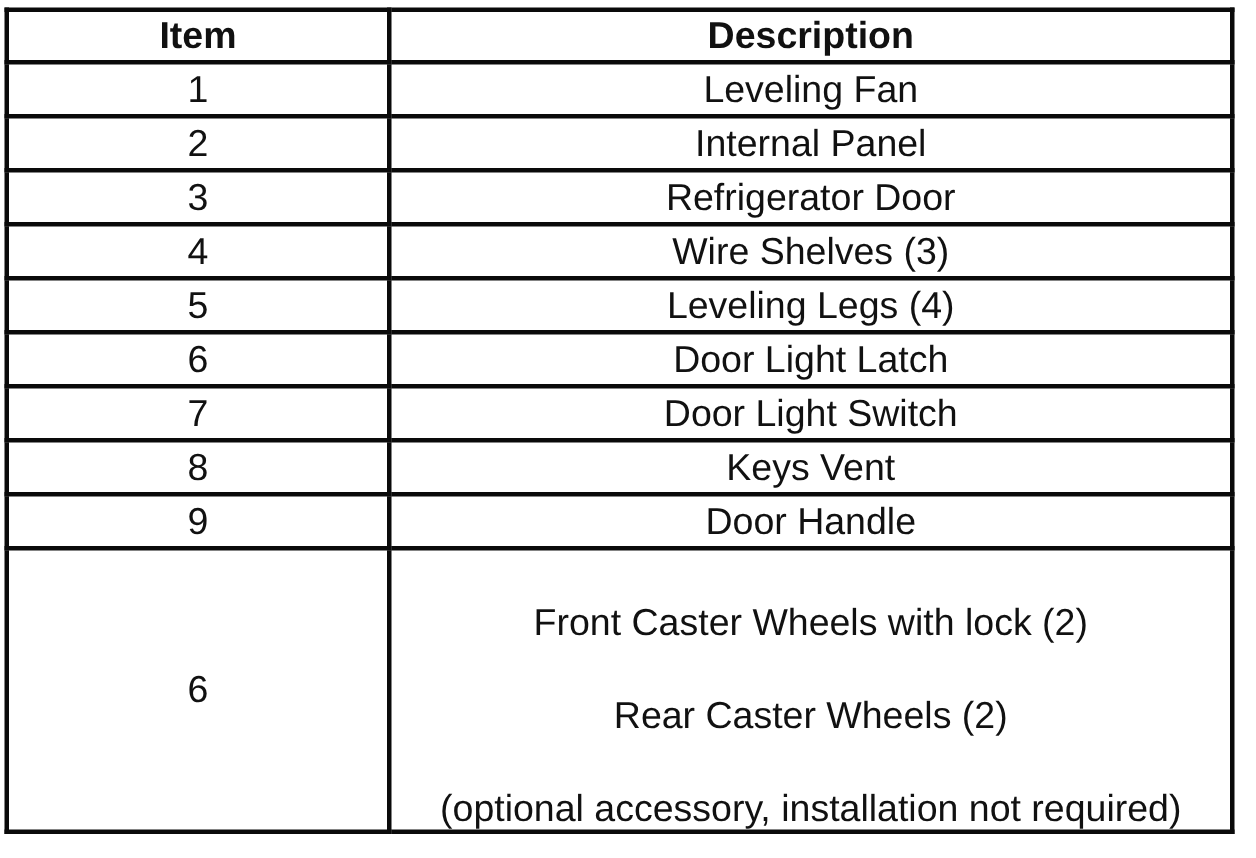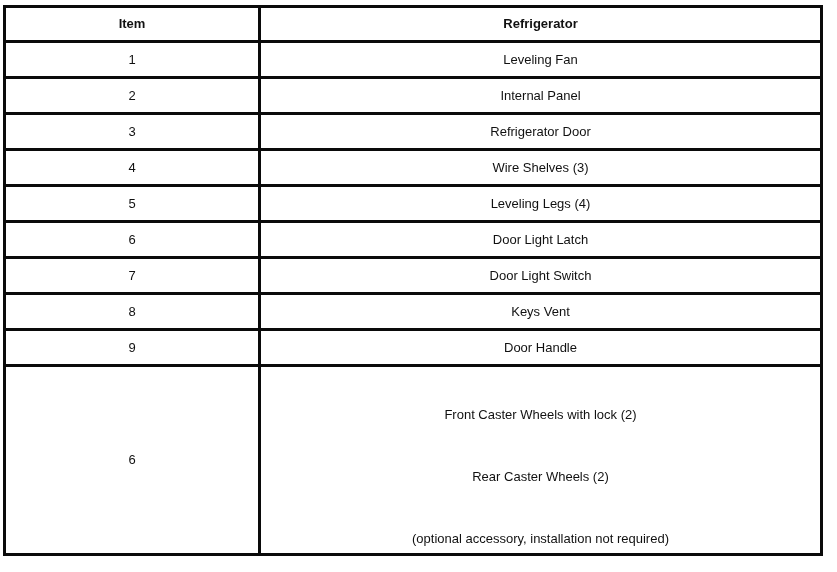--- a/index.html
+++ b/index.html
@@ -4,42 +4,42 @@
 <style>
   html, body { margin: 0; padding: 0; background: #ffffff; }
   body { width: 837px; height: 572px; position: relative; overflow: hidden;
          font-family: "Liberation Sans", sans-serif; color: #111; }
   table.parts {
     position: absolute; left: 3px; top: 5px;
     width: 817px; border-collapse: collapse; table-layout: fixed;
   }
   table.parts th, table.parts td {
     border: 3px solid #0a0a0a; text-align: center; vertical-align: middle;
-    padding: 0; font-size: 13px; line-height: 28px;
+    padding: 0; font-size: 25px; line-height: 28px;
   }
   table.parts th { font-weight: bold; height: 32px; }
   col.c-item { width: 255px; }
   col.c-desc { width: 562px; }
   tr.r-std td { height: 33px; }
   tr.r-tall td { height: 108px; }
   tr.r-last td { height: 47px; }
   .line { display: block; margin-top: 34px; }
 </style>
 </head>
 <body>
 
 <table class="parts">
   <colgroup>
       <col class="c-item">
       <col class="c-desc">
     </colgroup>
   <thead>
     <tr>
       <th>Item</th>
-      <th>Refrigerator</th>
+      <th>Description</th>
     </tr>
   </thead>
   <tbody>
     <tr class="r-std">
       <td>1</td>
       <td>Leveling Fan</td>
     </tr>
     <tr class="r-std">
       <td>2</td>
       <td>Internal Panel</td>

